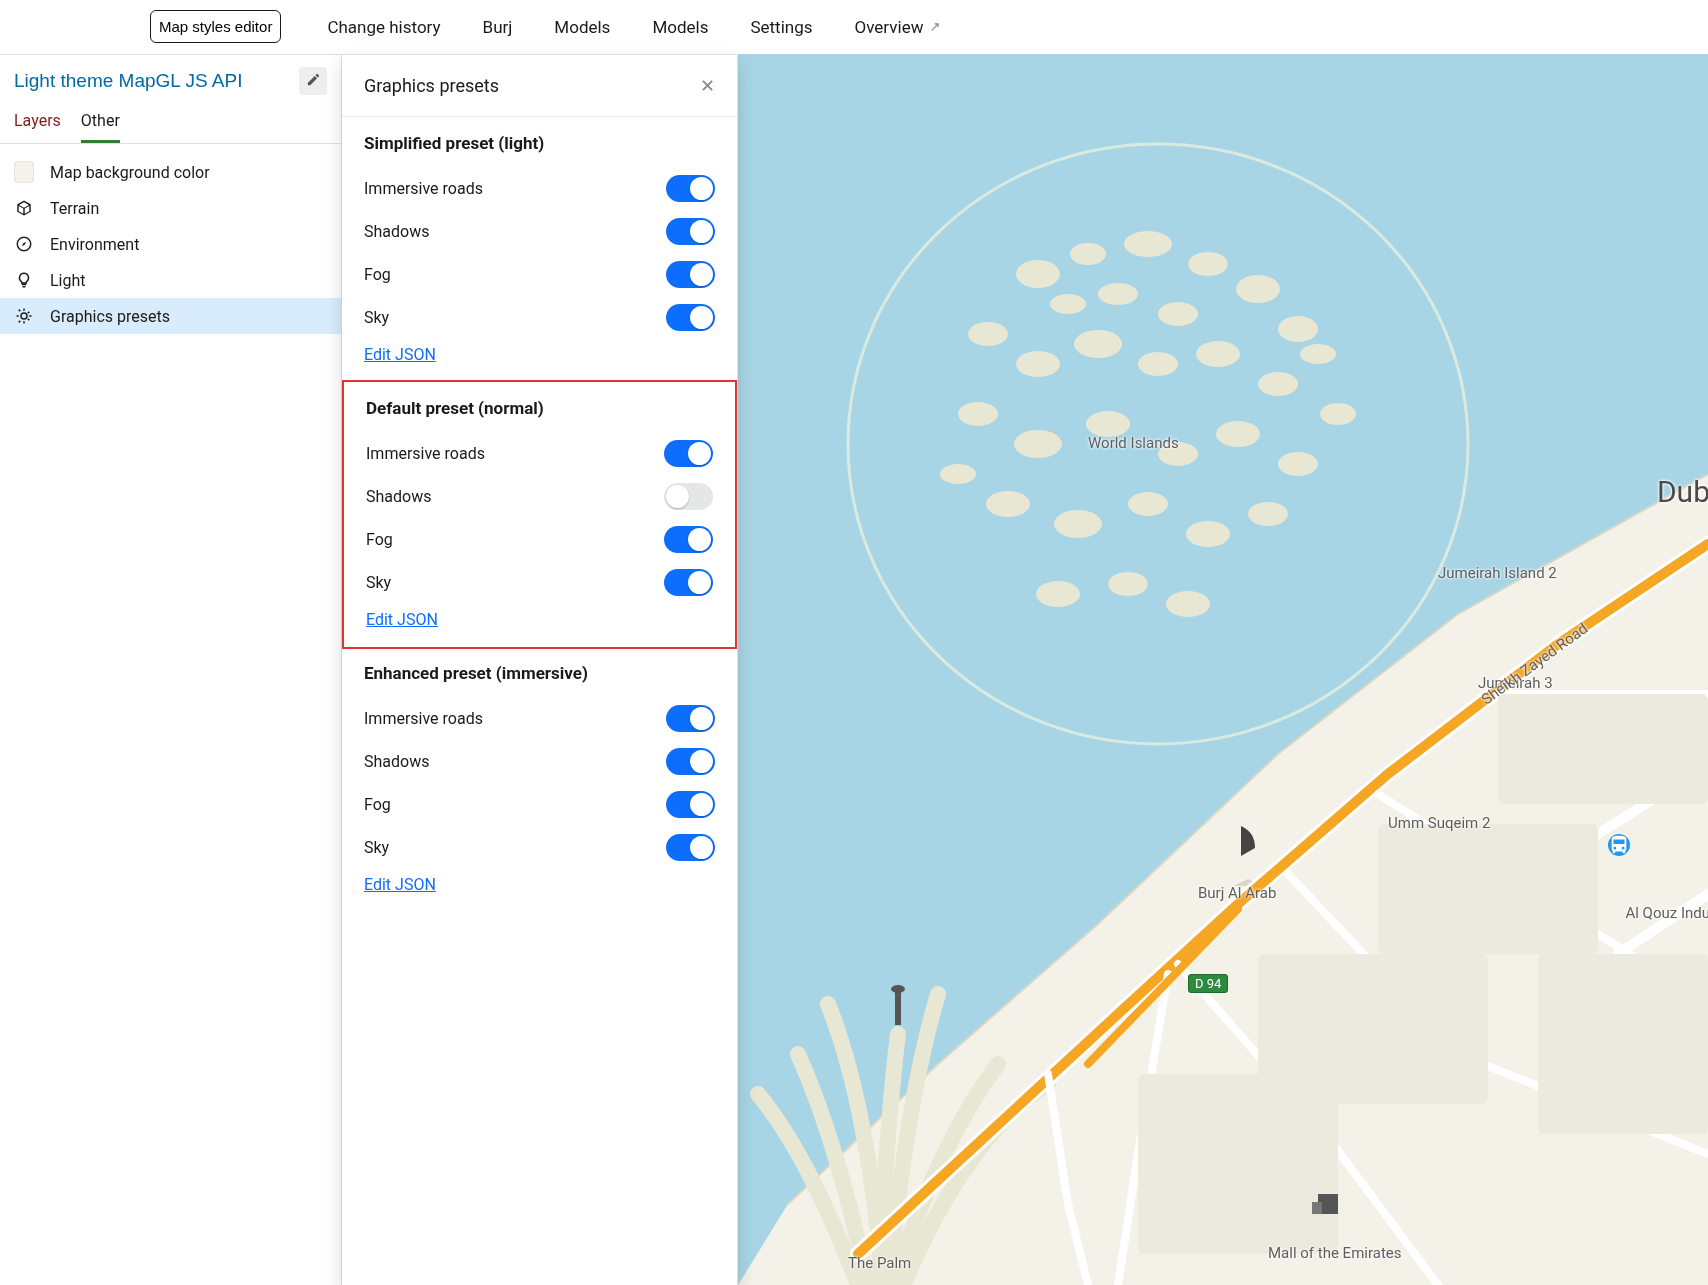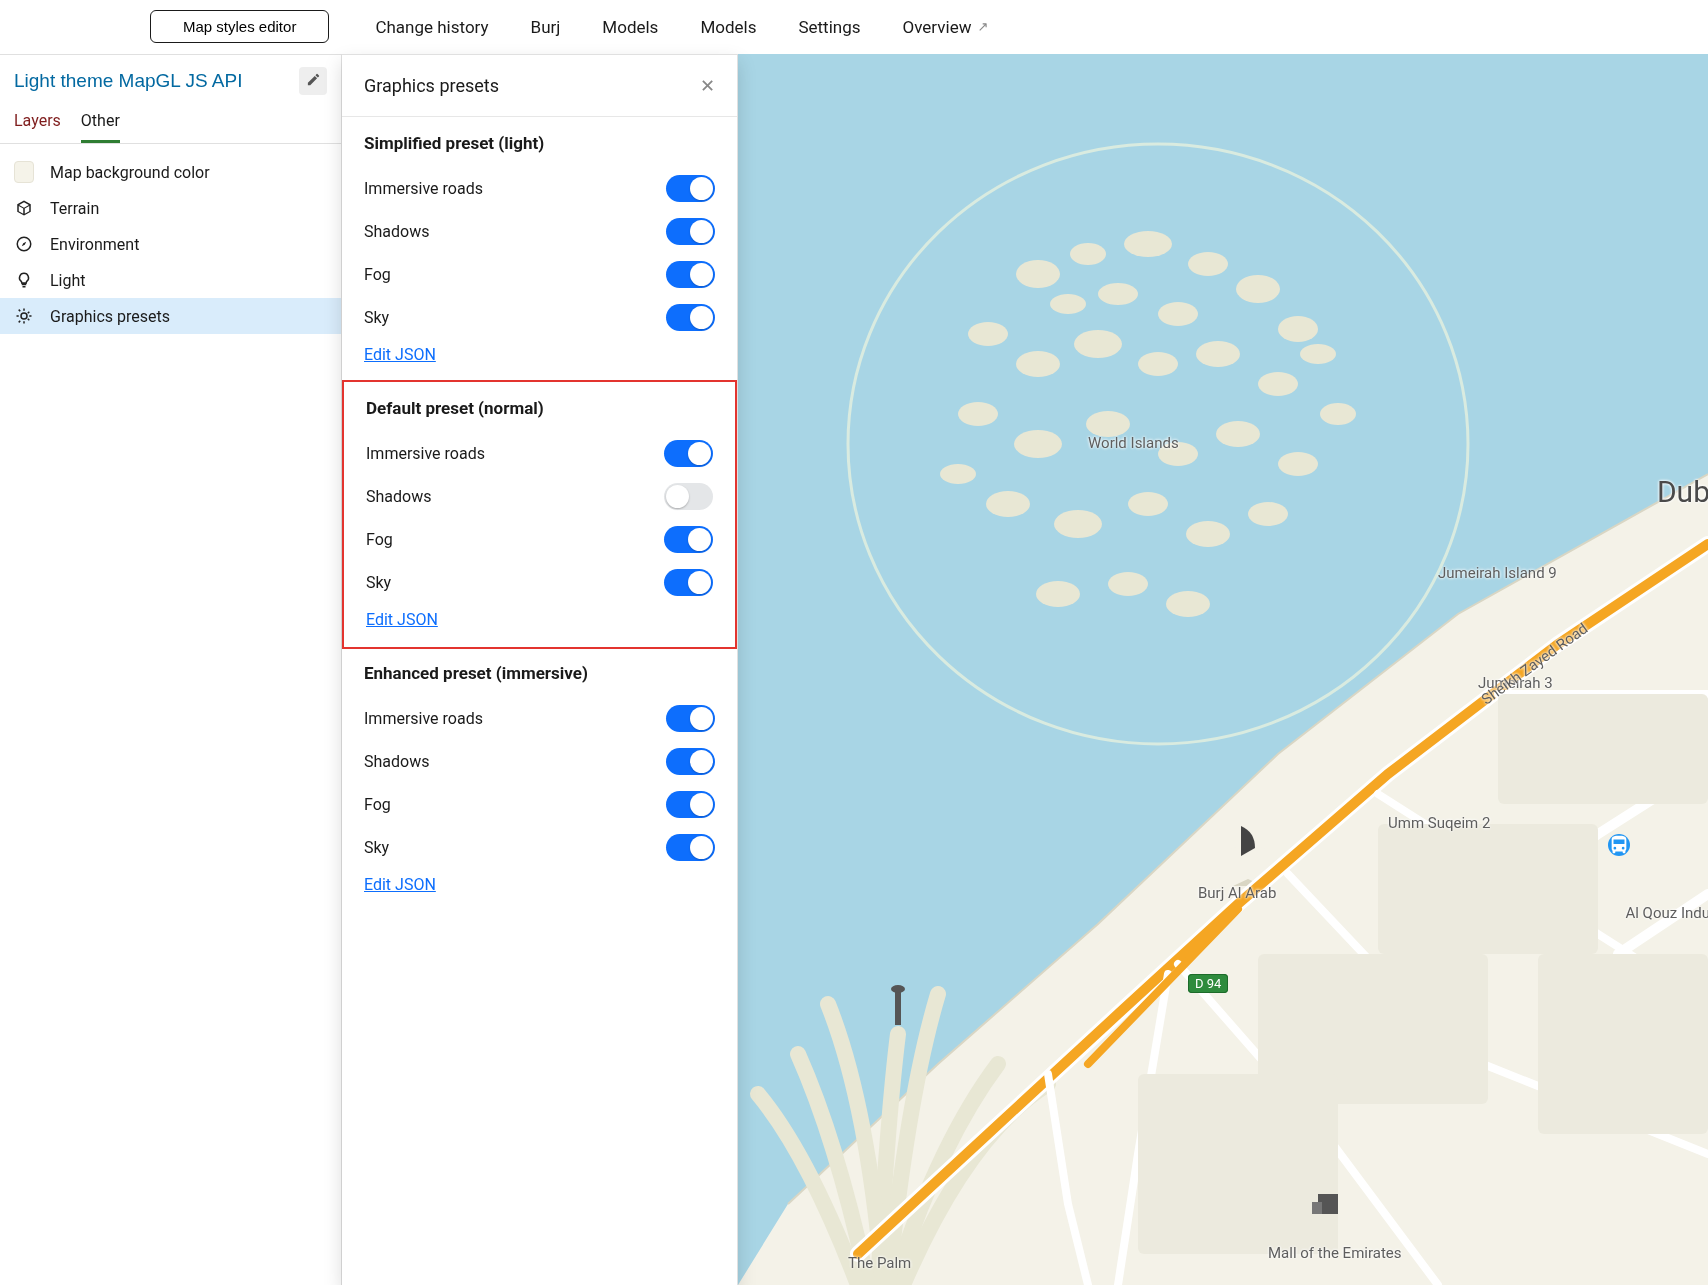--- a/index.html
+++ b/index.html
@@ -19,21 +19,21 @@
     display: flex;
     align-items: center;
     padding: 0 0 0 150px;
     gap: 36px;
     border-bottom: 1px solid transparent;
   }
   .btn-outline {
     border: 1px solid #1a1a1a;
     background: #fff;
     border-radius: 6px;
-    padding: 7px 32px;
+    padding: 7px 8px;
     font-size: 15px;
     cursor: pointer;
   }
   .nav-links { display: flex; gap: 42px; margin-left: 10px; }
   .nav-link { font-size: 17px; color: #1a1a1a; cursor: pointer; display: flex; align-items: center; gap: 6px; }
   .ext-icon { font-size: 13px; color: #888; }
 
   
   .main { display: flex; height: calc(100% - 54px); }
 
@@ -394,21 +394,21 @@
       </g>
 
       <g transform="translate(590,1160)">
         <rect x="-10" y="-20" width="20" height="20" fill="#555"></rect>
         <rect x="-16" y="-12" width="10" height="12" fill="#777"></rect>
       </g>
     </svg>
 
     <div class="map-label" style="left:350px; top:380px;">World Islands</div>
     <div class="map-label big" style="right:-2px; top:420px;">Dub</div>
-    <div class="map-label" style="left:700px; top:510px;">Jumeirah Island 9</div>
+    <div class="map-label" style="left:700px; top:510px;">Jumeirah Island 2</div>
     <div class="map-label" style="left:740px; top:620px;">Jumeirah 3</div>
     <div class="map-label" style="left:650px; top:760px;">Umm Suqeim 2</div>
     <div class="map-label" style="left:460px; top:830px;">Burj Al Arab</div>
     <div class="map-label" style="right:-2px; top:850px;">Al Qouz Indu</div>
     <div class="map-label" style="left:110px; top:1200px;">The Palm</div>
     <div class="map-label" style="left:530px; top:1190px;">Mall of the Emirates</div>
     <div class="map-label" style="left:740px; top:640px; transform:rotate(-36deg); transform-origin:left top;">Sheikh Zayed Road</div>
     <div class="road-shield" style="left:450px; top:920px;">D 94</div>
     <div class="poi-icon bus" style="left:870px; top:780px;">
       <svg width="12" height="12" viewBox="0 0 24 24">

